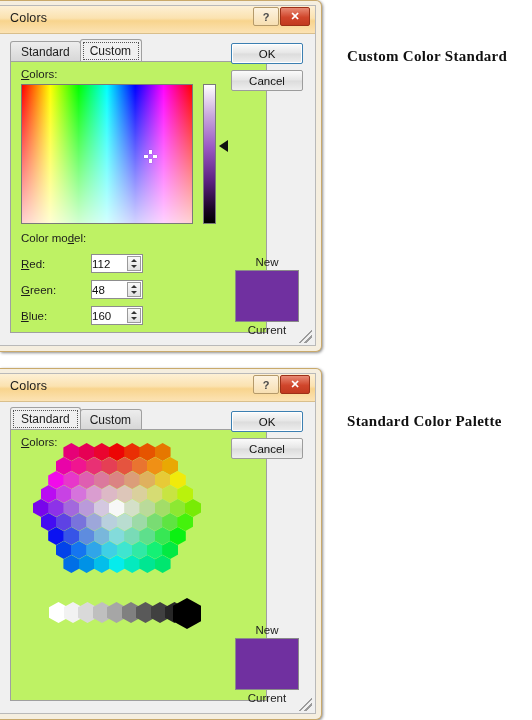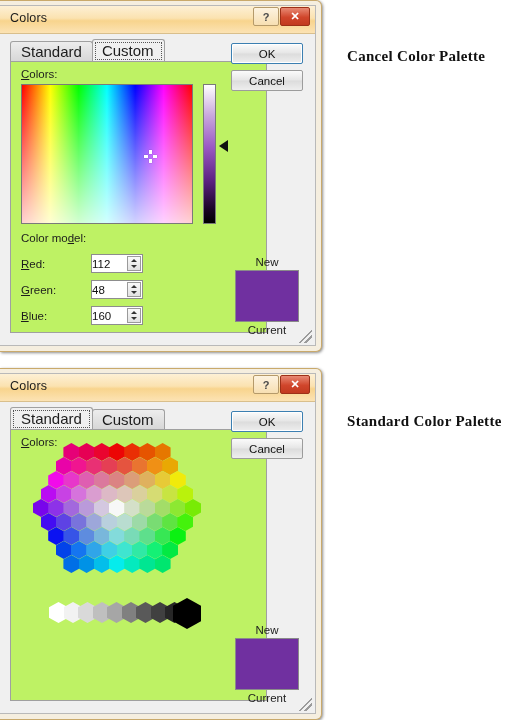--- a/index.html
+++ b/index.html
@@ -69,21 +69,21 @@
   }
 
   
   .dlg-body{position:relative;background:#f0f0f0;height:calc(100% - 28px);}
 
   
   .tabstrip{position:absolute;left:10px;top:7px;display:flex;}
   .tab{
     height:20px;
     padding:0 10px;
-    font-size:15px;color:#1c1c1c;
+    font-size:12px;color:#1c1c1c;
     display:flex;align-items:center;
     border:1px solid #a0a0a0;
     border-bottom:none;
     border-radius:3px 3px 0 0;
     background:linear-gradient(to bottom,#ededed,#d7d7d7);
     box-sizing:border-box;
     position:relative;
   }
   .tab + .tab{margin-left:-1px;padding-left:9px;}
   .tab.active{
@@ -486,14 +486,14 @@
         <div>New</div>
         <div class="sw" style="background:#7030A0;"></div>
         <div>Current</div>
       </div>
 
       <div class="grip"></div>
     </div>
   </div>
 </div>
 
-<div class="annot annot-custom">Cancel Color Palette</div>
+<div class="annot annot-custom">Custom Color Standard</div>
 <div class="annot annot-standard">Standard Color Palette</div>
 
 </body></html>

